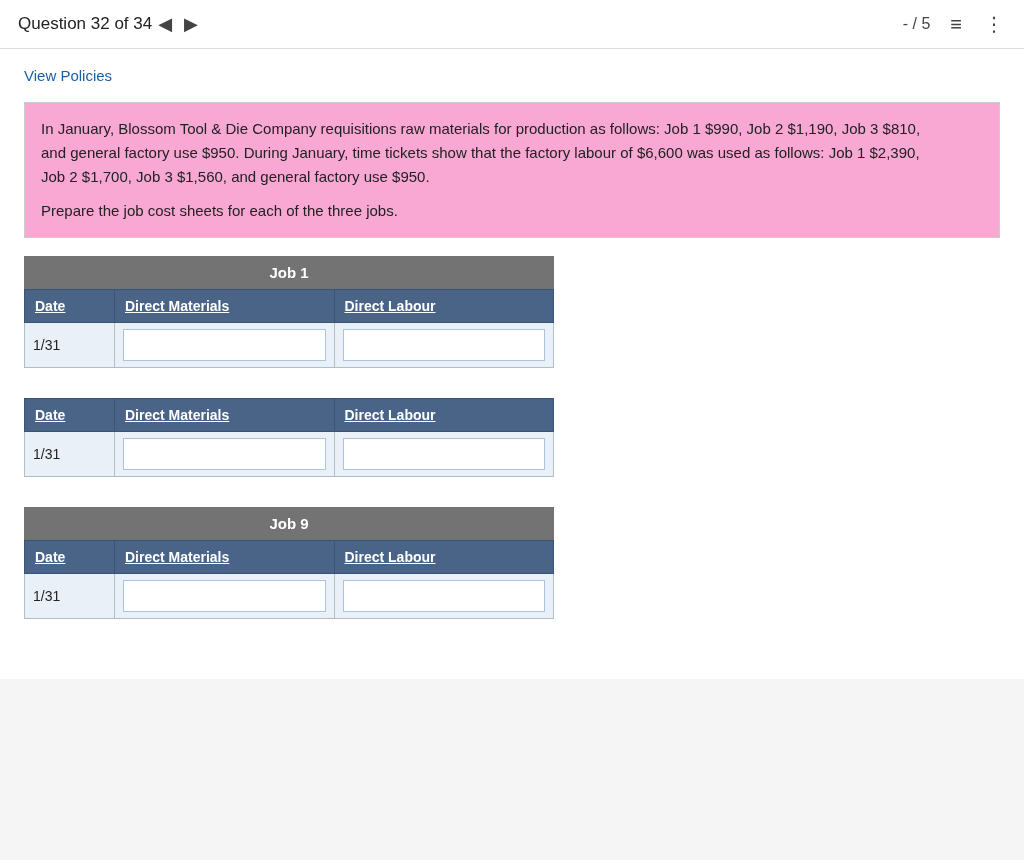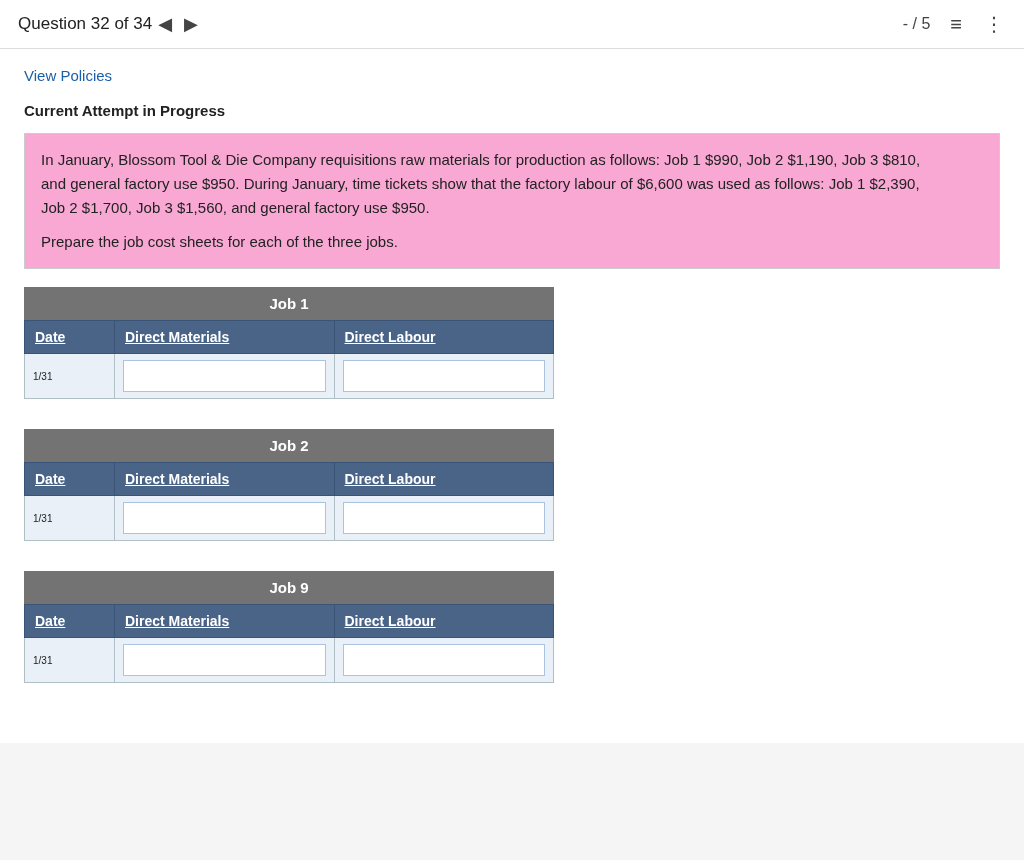--- a/index.html
+++ b/index.html
@@ -109,21 +109,21 @@
       width: 90px;
     }
     .data-row td {
       padding: 6px 8px;
       border: 1px solid #b0bec5;
       background: #eaf0f8;
       vertical-align: middle;
     }
     .data-row td:first-child {
       width: 90px;
-      font-size: 10px;
+      font-size: 14px;
       background: #eaf0f8;
     }
     .input-field {
       width: 100%;
       border: 1px solid #aac4e0;
       background: #fff;
       padding: 5px 6px;
       font-size: 14px;
       outline: none;
       height: 32px;
@@ -141,21 +141,20 @@
   <div class="top-bar-right">
     <span>- / 5</span>
     <button class="icon-btn">≡</button>
     <button class="icon-btn">⋮</button>
   </div>
 </div>
 
 <div class="content-area">
   <a class="view-policies">View Policies</a>
 
-  <div class="current-attempt">Current Attempt in Progress</div>
 
   <div class="problem-text">
     <span>In January, Blossom Tool &amp; Die Company requisitions raw materials for production as follows: Job 1 $990, Job 2 $1,190, Job 3 $810,</span><br>
     <span>and general factory use $950. During January, time tickets show that the factory labour of $6,600 was used as follows: Job 1 $2,390,</span><br>
     <span>Job 2 $1,700, Job 3 $1,560, and general factory use $950.</span>
     <p class="prepare-text">Prepare the job cost sheets for each of the three jobs.</p>
   </div>
 
   
   <div class="job-table-wrapper">
@@ -177,21 +176,20 @@
           <td>
             <input class="input-field" type="text" value="" style="">
           </td>
         </tr>
       </tbody>
     </table>
   </div>
 
   
   <div class="job-table-wrapper">
-    <div class="job-title-row">Job 2</div>
     <table>
       <thead>
         <tr class="header-row">
           <th>Date</th>
           <th>Direct Materials</th>
           <th>Direct Labour</th>
         </tr>
       </thead>
       <tbody>
         <tr class="data-row">

